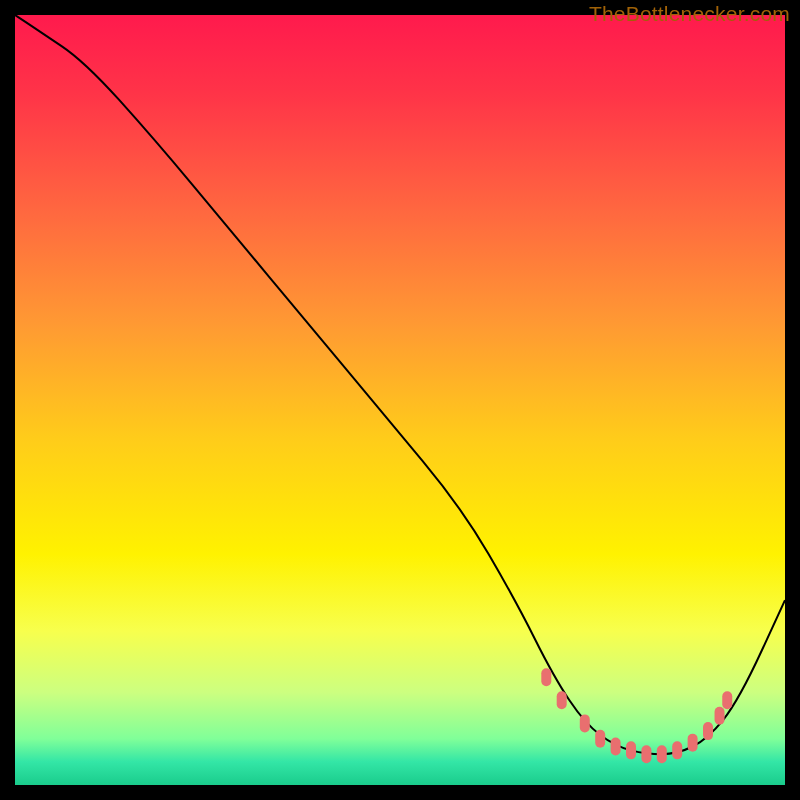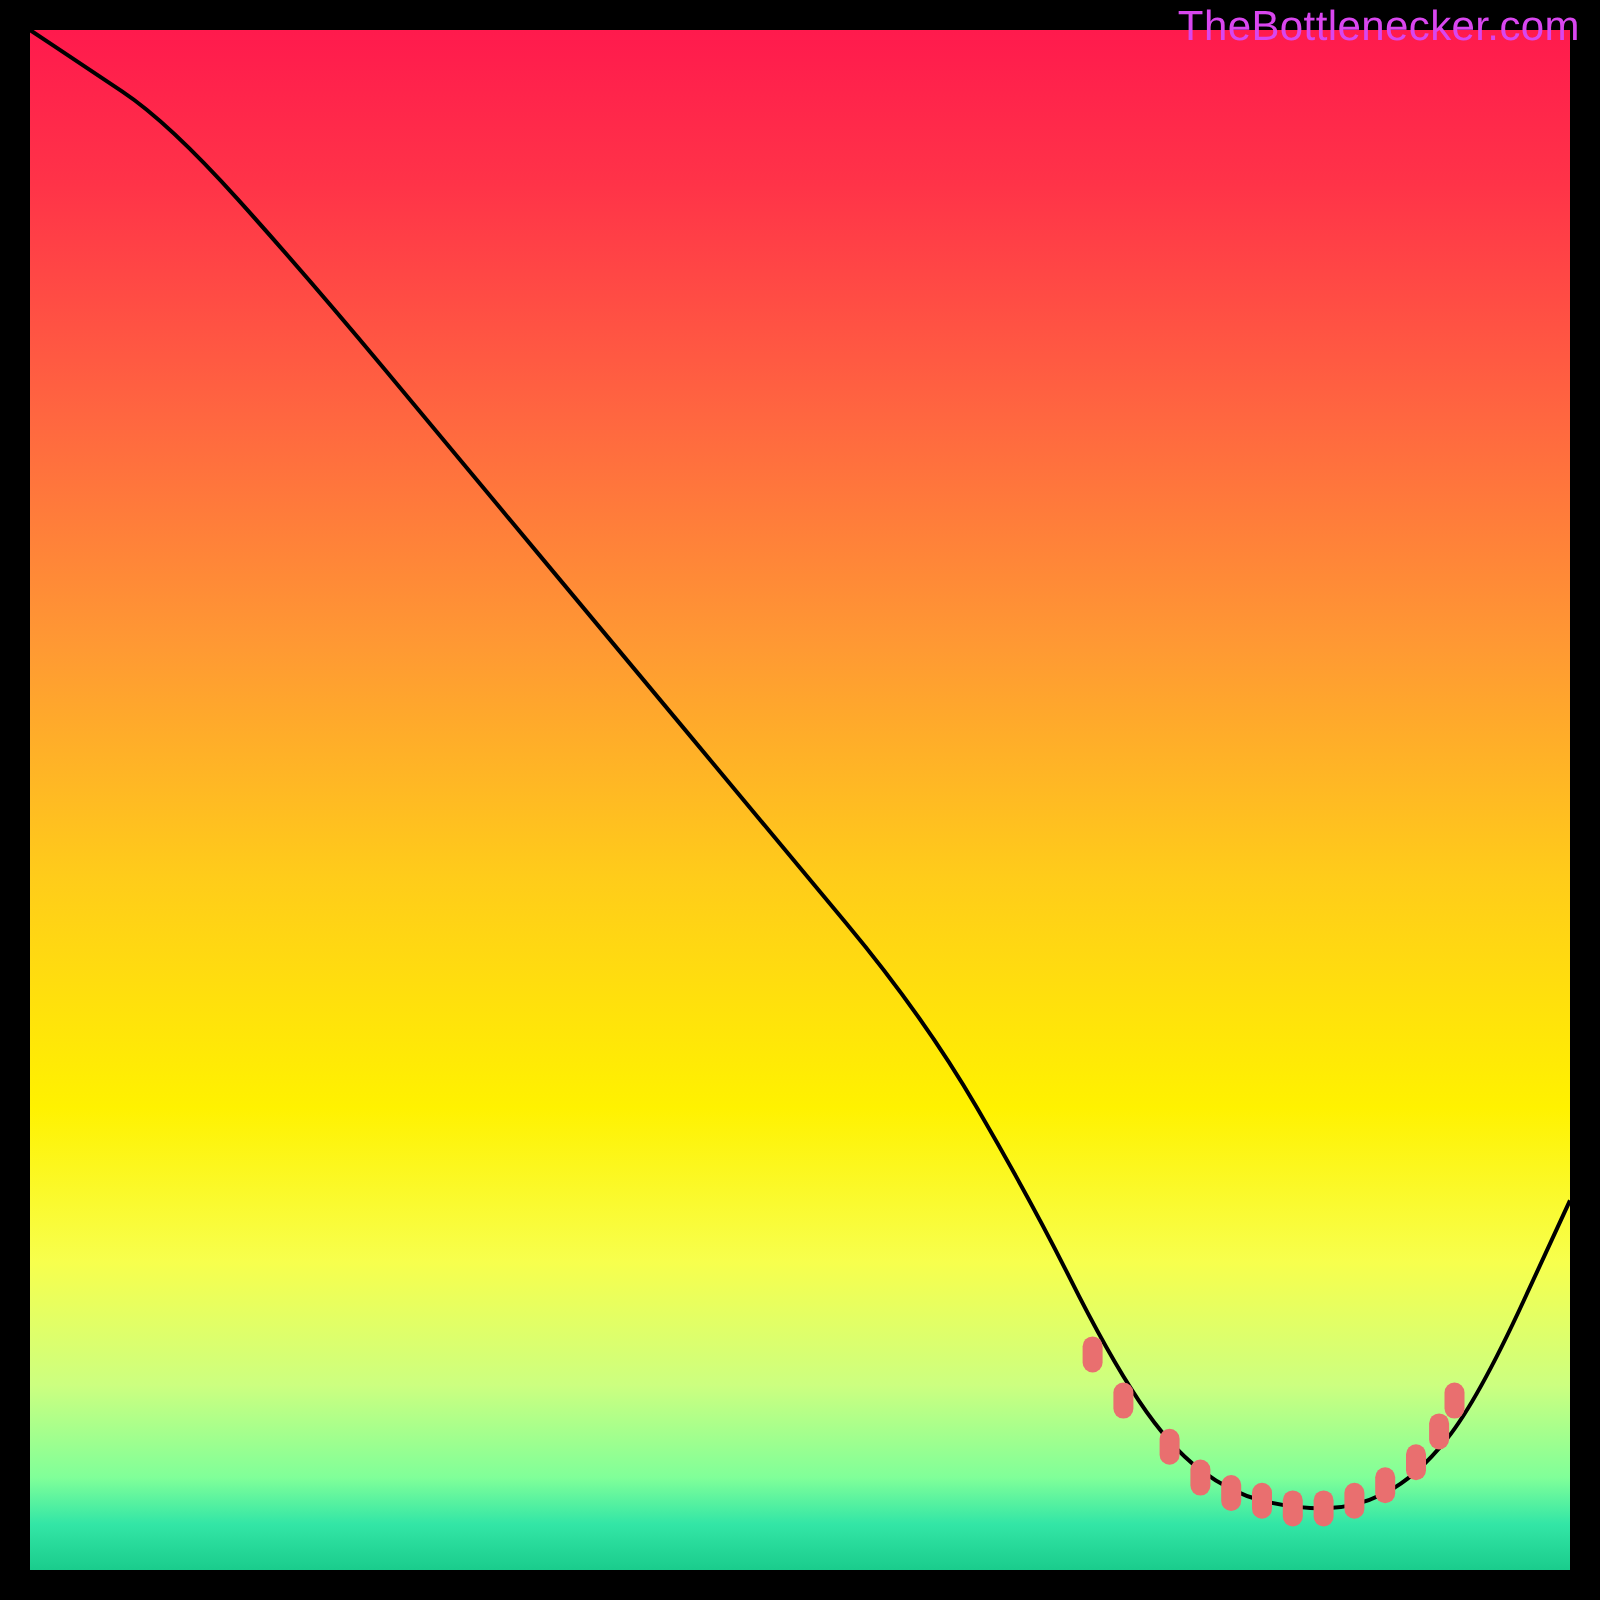--- a/index.html
+++ b/index.html
@@ -26,21 +26,21 @@
   }
   .plot svg {
     display: block;
     width: 770px;
     height: 770px;
   }
   .watermark {
     position: absolute;
     top: 2px;
     right: 10px;
-    color: #d946ef;
+    color: #a16207;
     font-size: 21px;
     font-weight: 500;
     letter-spacing: 0.2px;
   }
 </style>
 </head>
 <body>
 
 <div class="outer">
   <div class="plot">

